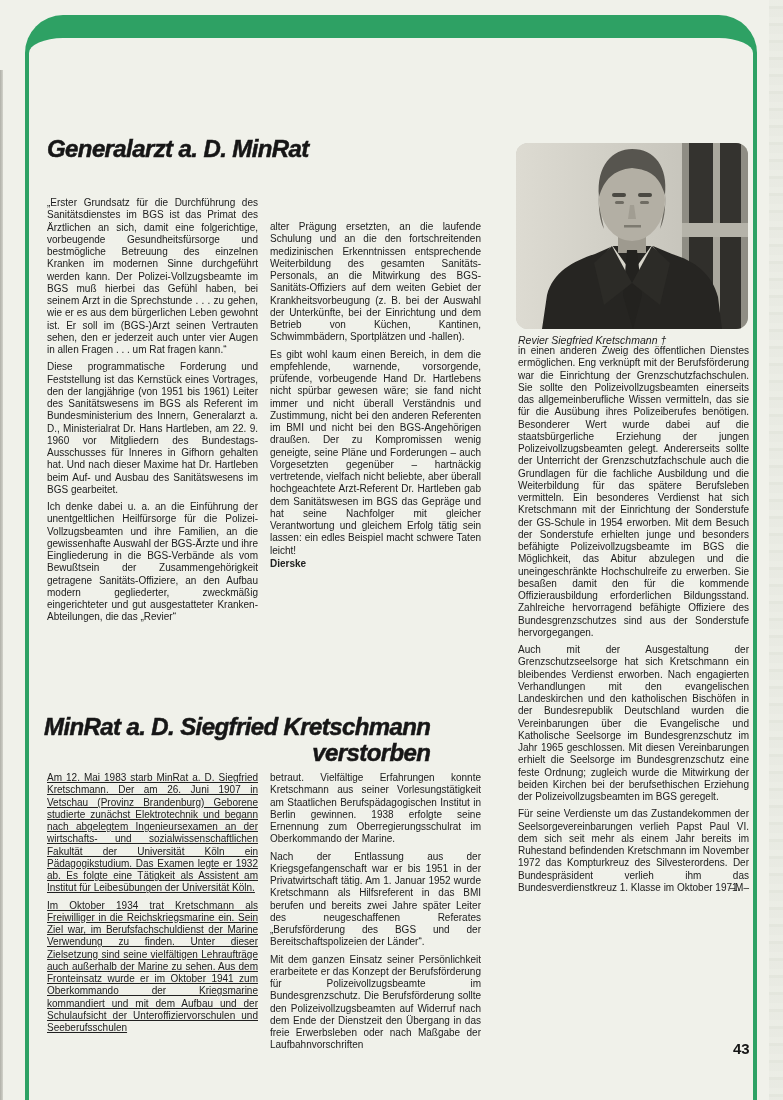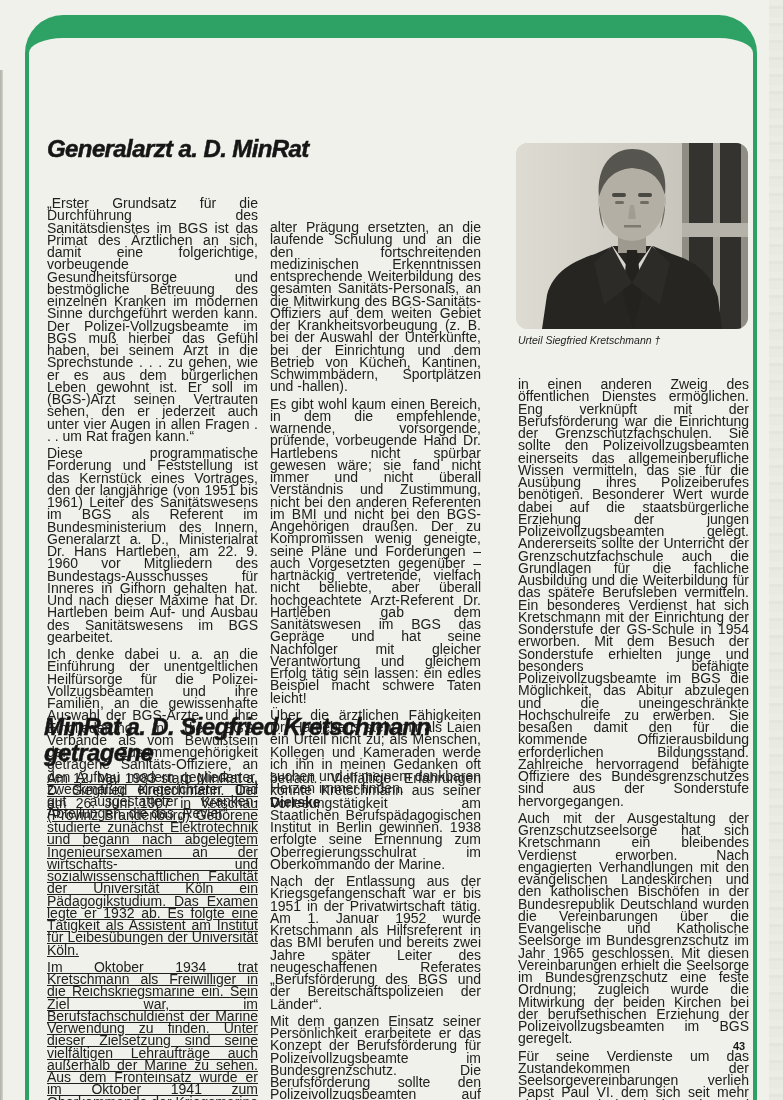--- a/index.html
+++ b/index.html
@@ -36,48 +36,48 @@
   }
   .headline{
     position:absolute;margin:0;
     font-weight:bold;font-style:italic;
     font-size:24px;line-height:25.5px;
     letter-spacing:-0.6px;color:#161616;
     -webkit-text-stroke:0.5px #161616;
     white-space:nowrap;
   }
   .hl-a1{left:47px;top:136px;text-align:right;}
-  .hl-a2{left:44px;top:714px;}
+  .hl-a2{left:44px;top:714px;text-align:right;}
   .headline span{display:block;}
   .col{
     position:absolute;width:211px;
-    font-size:14px;line-height:12.25px;
+    font-size:10px;line-height:12.25px;
     text-align:justify;color:var(--ink);
   }
   .col p{margin:0 0 5px 0;}
   .col p:last-of-type{margin-bottom:0;}
   .a1-c1{left:47px;top:197px;}
   .a1-c2{left:270px;top:197px;margin-top:24px;}
   .a2-c1{left:47px;top:772px;text-decoration:underline;}
   .a2-c2{left:270px;top:772px;}
-  .c3{left:518px;top:378px;width:231px;}
+  .c3{left:518px;top:345px;width:231px;}
   .signature{text-align:left;margin-top:1px;font-weight:bold;}
   .m-sign{text-align:right;margin-top:-12.25px;}
   .photo{
     position:absolute;left:516px;top:143px;width:232px;height:186px;
     border-radius:12px;overflow:hidden;background:#cfcdc5;
   }
   .photo svg{display:block;}
   .caption{
     position:absolute;left:518px;top:334px;width:230px;
     font-size:10.5px;font-style:italic;color:#1d1d1d;
   }
   .page-number{
     position:absolute;left:733px;top:1040px;
-    font-size:11px;font-weight:bold;color:#161616;
+    font-size:15px;font-weight:bold;color:#161616;
   }
 </style>
 </head>
 <body>
 
 <div>
 
   <div class="frame"></div>
   <div class="scan-edge-left"></div>
   <div class="scan-edge-right"></div>
@@ -88,21 +88,20 @@
 
   <div class="col a1-c1">
     <p>„Erster Grundsatz für die Durchführung des Sanitätsdienstes im BGS ist das Primat des Ärztlichen an sich, damit eine folgerichtige, vorbeugende Gesundheitsfürsorge und bestmögliche Betreuung des einzelnen Kranken im modernen Sinne durchgeführt werden kann. Der Polizei-Vollzugsbeamte im BGS muß hierbei das Gefühl haben, bei seinem Arzt in die Sprechstunde . . . zu gehen, wie er es aus dem bürgerlichen Leben gewohnt ist. Er soll im (BGS-)Arzt seinen Vertrauten sehen, den er jederzeit auch unter vier Augen in allen Fragen . . . um Rat fragen kann.“</p>
     <p>Diese programmatische Forderung und Feststellung ist das Kernstück eines Vortrages, den der langjährige (von 1951 bis 1961) Leiter des Sanitätswesens im BGS als Referent im Bundesministerium des Innern, Generalarzt a. D., Ministerialrat Dr. Hans Hartleben, am 22. 9. 1960 vor Mitgliedern des Bundestags-Ausschusses für Inneres in Gifhorn gehalten hat. Und nach dieser Maxime hat Dr. Hartleben beim Auf- und Ausbau des Sanitätswesens im BGS gearbeitet.</p>
     <p>Ich denke dabei u. a. an die Einführung der unentgeltlichen Heilfürsorge für die Polizei-Vollzugsbeamten und ihre Familien, an die gewissenhafte Auswahl der BGS-Ärzte und ihre Eingliederung in die BGS-Verbände als vom Bewußtsein der Zusammengehörigkeit getragene Sanitäts-Offiziere, an den Aufbau modern gegliederter, zweckmäßig eingerichteter und gut ausgestatteter Kranken-Abteilungen, die das „Revier“</p>
   </div>
 
   <div class="col a1-c2">
     <p>alter Prägung ersetzten, an die laufende Schulung und an die den fortschreitenden medizinischen Erkenntnissen entsprechende Weiterbildung des gesamten Sanitäts-Personals, an die Mitwirkung des BGS-Sanitäts-Offiziers auf dem weiten Gebiet der Krankheitsvorbeugung (z. B. bei der Auswahl der Unterkünfte, bei der Einrichtung und dem Betrieb von Küchen, Kantinen, Schwimmbädern, Sportplätzen und -hallen).</p>
     <p>Es gibt wohl kaum einen Bereich, in dem die empfehlende, warnende, vorsorgende, prüfende, vorbeugende Hand Dr. Hartlebens nicht spürbar gewesen wäre; sie fand nicht immer und nicht überall Verständnis und Zustimmung, nicht bei den anderen Referenten im BMI und nicht bei den BGS-Angehörigen draußen. Der zu Kompromissen wenig geneigte, seine Pläne und Forderungen – auch Vorgesetzten gegenüber – hartnäckig vertretende, vielfach nicht beliebte, aber überall hochgeachtete Arzt-Referent Dr. Hartleben gab dem Sanitätswesen im BGS das Gepräge und hat seine Nachfolger mit gleicher Verantwortung und gleichem Erfolg tätig sein lassen: ein edles Beispiel macht schwere Taten leicht!</p>
-    <p>Über die ärztlichen Fähigkeiten Dr. Hartlebens steht mir als Laien ein Urteil nicht zu; als Menschen, Kollegen und Kameraden werde ich ihn in meinen Gedanken oft suchen und in meinem dankbaren Herzen immer finden.</p>
     <div class="signature">Dierske</div>
   </div>
 
   <figure class="photo" style="margin:0">
     <svg width="232" height="186" viewBox="0 0 232 186" xmlns="http://www.w3.org/2000/svg">
       <defs>
         <linearGradient id="wall" x1="0" y1="0" x2="1" y2="0">
           <stop offset="0" stop-color="#dddbd2"></stop>
           <stop offset="0.7" stop-color="#c8c6bd"></stop>
           <stop offset="1" stop-color="#b4b2a8"></stop>
@@ -135,32 +134,32 @@
       <rect x="108" y="82" width="17" height="2.5" fill="#7d7a70"></rect>
 
       <path d="M96,102 L116,130 L136,102 L142,110 L116,142 L90,110 Z" fill="#d8d6cc"></path>
 
       <path d="M111,107 L121,107 L126,152 L117,186 L107,152 Z" fill="#23221f"></path>
 
       <path d="M96,103 L116,140 L88,162 L78,120 Z" fill="#2c2b27"></path>
       <path d="M136,103 L116,140 L144,162 L154,120 Z" fill="#2c2b27"></path>
     </svg>
   </figure>
-  <figcaption class="caption">Urteil Siegfried Kretschmann †</figcaption>
+  <figcaption class="caption">Revier Siegfried Kretschmann †</figcaption>
 
   <div class="col c3">
     <p>in einen anderen Zweig des öffentlichen Dienstes ermöglichen. Eng verknüpft mit der Berufsförderung war die Einrichtung der Grenzschutzfachschulen. Sie sollte den Polizeivollzugsbeamten einerseits das allgemeinberufliche Wissen vermitteln, das sie für die Ausübung ihres Polizeiberufes benötigen. Besonderer Wert wurde dabei auf die staatsbürgerliche Erziehung der jungen Polizeivollzugsbeamten gelegt. Andererseits sollte der Unterricht der Grenzschutzfachschule auch die Grundlagen für die fachliche Ausbildung und die Weiterbildung für das spätere Berufsleben vermitteln. Ein besonderes Verdienst hat sich Kretschmann mit der Einrichtung der Sonderstufe der GS-Schule in 1954 erworben. Mit dem Besuch der Sonderstufe erhielten junge und besonders befähigte Polizeivollzugsbeamte im BGS die Möglichkeit, das Abitur abzulegen und die uneingeschränkte Hochschulreife zu erwerben. Sie besaßen damit den für die kommende Offizierausbildung erforderlichen Bildungsstand. Zahlreiche hervorragend befähigte Offiziere des Bundesgrenzschutzes sind aus der Sonderstufe hervorgegangen.</p>
     <p>Auch mit der Ausgestaltung der Grenzschutzseelsorge hat sich Kretschmann ein bleibendes Verdienst erworben. Nach engagierten Verhandlungen mit den evangelischen Landeskirchen und den katholischen Bischöfen in der Bundesrepublik Deutschland wurden die Vereinbarungen über die Evangelische und Katholische Seelsorge im Bundesgrenzschutz im Jahr 1965 geschlossen. Mit diesen Vereinbarungen erhielt die Seelsorge im Bundesgrenzschutz eine feste Ordnung; zugleich wurde die Mitwirkung der beiden Kirchen bei der berufsethischen Erziehung der Polizeivollzugsbeamten im BGS geregelt.</p>
     <p>Für seine Verdienste um das Zustandekommen der Seelsorgevereinbarungen verlieh Papst Paul VI. dem sich seit mehr als einem Jahr bereits im Ruhestand befindenden Kretschmann im November 1972 das Kompturkreuz des Silvesterordens. Der Bundespräsident verlieh ihm das Bundesverdienstkreuz 1. Klasse im Oktober 1971.</p>
     <div class="m-sign">–M–</div>
   </div>
 
   <h1 class="headline hl-a2">
     <span>MinRat a. D. Siegfried Kretschmann</span>
-    <span>getragene</span>
+    <span>verstorben</span>
   </h1>
 
   <div class="col a2-c1">
     <p>Am 12. Mai 1983 starb MinRat a. D. Siegfried Kretschmann. Der am 26. Juni 1907 in Vetschau (Provinz Brandenburg) Geborene studierte zunächst Elektrotechnik und begann nach abgelegtem Ingenieursexamen an der wirtschafts- und sozialwissenschaftlichen Fakultät der Universität Köln ein Pädagogikstudium. Das Examen legte er 1932 ab. Es folgte eine Tätigkeit als Assistent am Institut für Leibesübungen der Universität Köln.</p>
     <p>Im Oktober 1934 trat Kretschmann als Freiwilliger in die Reichskriegsmarine ein. Sein Ziel war, im Berufsfachschuldienst der Marine Verwendung zu finden. Unter dieser Zielsetzung sind seine vielfältigen Lehraufträge auch außerhalb der Marine zu sehen. Aus dem Fronteinsatz wurde er im Oktober 1941 zum Oberkommando der Kriegsmarine kommandiert und mit dem Aufbau und der Schulaufsicht der Unteroffiziervorschulen und Seeberufsschulen</p>
   </div>
 
   <div class="col a2-c2">
     <p>betraut. Vielfältige Erfahrungen konnte Kretschmann aus seiner Vorlesungstätigkeit am Staatlichen Berufspädagogischen Institut in Berlin gewinnen. 1938 erfolgte seine Ernennung zum Oberregierungsschulrat im Oberkommando der Marine.</p>
     <p>Nach der Entlassung aus der Kriegsgefangenschaft war er bis 1951 in der Privatwirtschaft tätig. Am 1. Januar 1952 wurde Kretschmann als Hilfsreferent in das BMI berufen und bereits zwei Jahre später Leiter des neugeschaffenen Referates „Berufsförderung des BGS und der Bereitschaftspolizeien der Länder“.</p>

